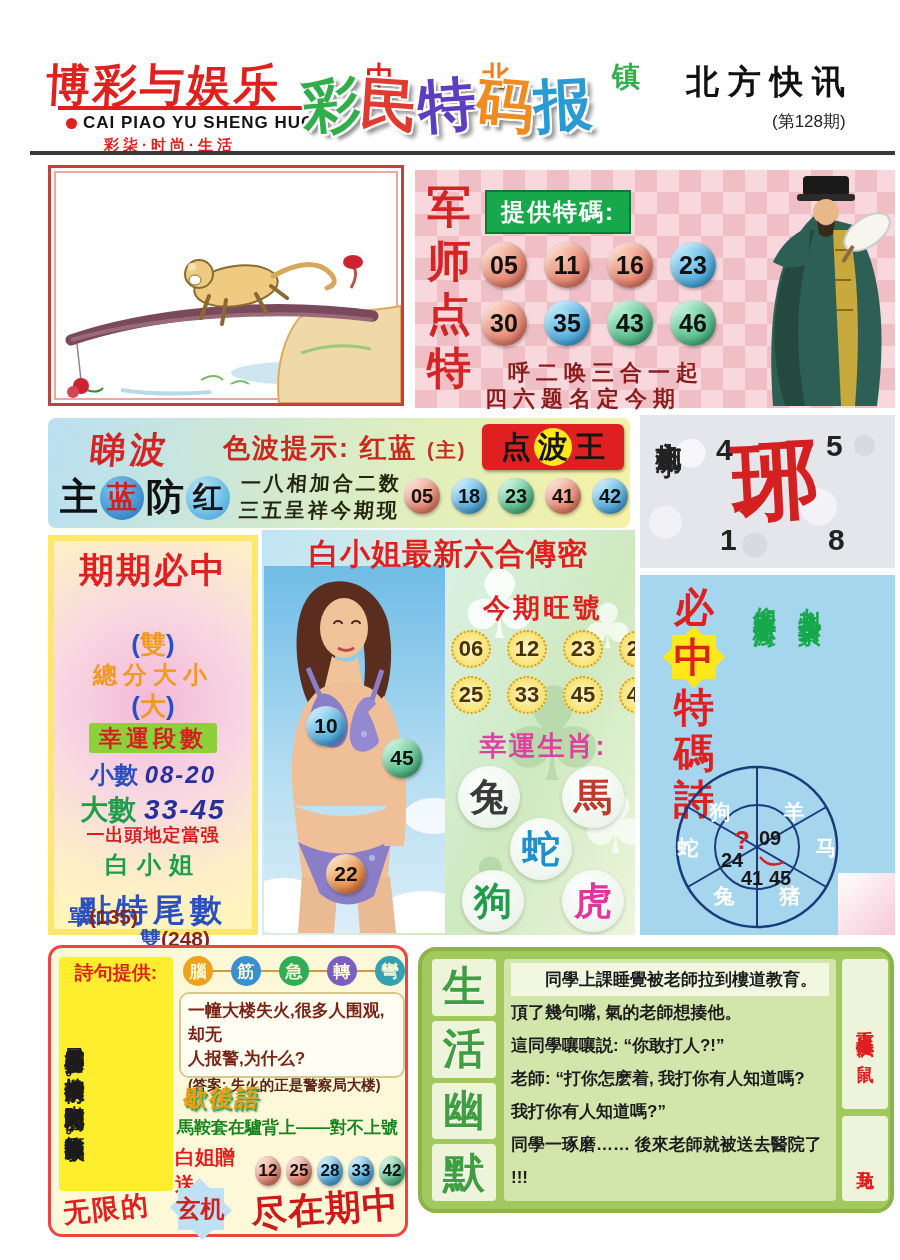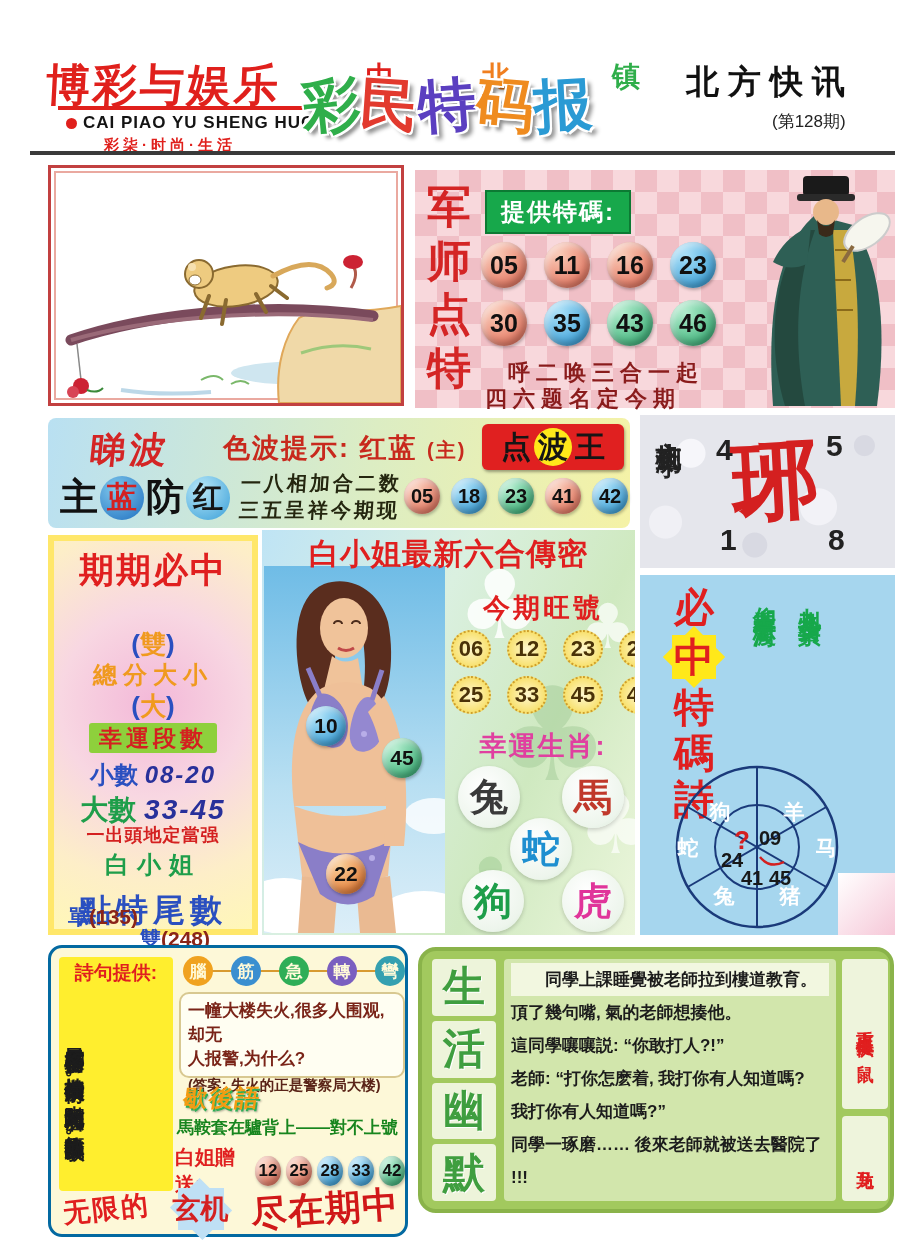--- a/index.html
+++ b/index.html
@@ -127,21 +127,21 @@
   .star::before,.star::after { content:""; position:absolute; inset:4px; background:#ffe81a; }
   .star::after { transform:rotate(45deg); }
   .star .ch { position:relative; z-index:1; }
   .bz-poem { left:96px; top:14px; height:240px; writing-mode:vertical-rl; text-orientation:upright;
     font-size:23px; font-weight:900; color:#17a84b; letter-spacing:3px; z-index:1; }
   .bz-poem div { margin-left:14px; }
   .pink-wedge { left:198px; top:298px; width:57px; height:62px; background:linear-gradient(135deg,#ffffff,#f6c8d8); }
 
   
   .poembox { left:48px; top:945px; width:360px; height:292px; background:#fdf8d8;
-    border:3px solid #0369a1; border-radius:14px; }
+    border:3px solid #ef4444; border-radius:14px; }
   .sj-box { left:8px; top:9px; width:114px; height:234px; background:#ffee2e; border-radius:4px; padding:3px 2px; }
   .sj-title { font-size:19px; font-weight:900; color:#e01f1f; text-align:center; }
   .sj-poem { margin-top:3px; height:202px; writing-mode:vertical-rl; text-orientation:upright;
     font-size:20px; font-weight:900; color:#1c1c1c; line-height:27px; letter-spacing:1px; display:flex; justify-content:center; }
   .badge-row { left:132px; top:8px; width:222px; display:flex; justify-content:space-between; align-items:center; }
   .badge-row::before { content:""; position:absolute; left:10px; right:10px; top:14px; height:2px; background:#d89a30; }
   .nb { position:relative; width:30px; height:30px; border-radius:50%; display:flex; align-items:center; justify-content:center;
     color:#fffad8; font-size:17px; font-weight:900; }
   .riddle { left:128px; top:44px; width:226px; height:86px; background:#fffef2; border:2px solid #d8c890;
     border-radius:10px; padding:5px 7px; font-size:17px; font-weight:900; color:#7a2418; line-height:24px; }
@@ -149,21 +149,21 @@
   .xhy-title { left:132px; top:134px; font-size:24px; font-weight:900; color:#f39c12;
     text-shadow:2px 2px 0 #2fae57, 3px 3px 2px rgba(0,0,0,.3); transform:skew(-8deg); letter-spacing:2px; }
   .xhy-text { left:126px; top:168px; width:234px; font-size:17px; font-weight:900; color:#17851e; white-space:nowrap; }
   .gift { left:124px; top:196px; display:flex; align-items:center; gap:5px; }
   .gift-label { font-size:20px; font-weight:900; color:#e01f1f; }
   .slogan { left:8px; top:234px; width:344px; height:54px; display:flex; align-items:center; justify-content:space-between; padding:0 4px; }
   .sl1 { font-size:27px; font-weight:900; color:#e01f1f; transform:rotate(-6deg); letter-spacing:2px; }
   .burst { position:relative; width:78px; height:54px; display:flex; align-items:center; justify-content:center; }
   .burst::before,.burst::after { content:""; position:absolute; inset:6px 16px; background:#bfe0f5; }
   .burst::after { transform:rotate(45deg); }
-  .burst span { position:relative; z-index:1; font-size:28px; font-weight:900; color:#d42020; }
+  .burst span { position:relative; z-index:1; font-size:24px; font-weight:900; color:#d42020; }
   .sl3 { font-size:36px; font-weight:900; color:#d01818; transform:rotate(-4deg); letter-spacing:1px; }
 
   
   .humor-panel { left:418px; top:947px; width:476px; height:266px; background:#a2c95e; border-radius:18px; border:4px solid #8ab34a; }
   .hm-title { left:10px; top:8px; width:64px; height:242px; display:flex; flex-direction:column; gap:5px; }
   .hm-title div { flex:1; background:#edf4da; border-radius:4px; display:flex; align-items:center; justify-content:center;
     font-size:42px; font-weight:900; color:#3f9e3f; text-shadow:1px 1px 0 #fff; }
   .hm-body { left:82px; top:8px; width:332px; height:242px; background:#d2e6ac; border-radius:4px; padding:4px 7px; }
   .hm-body div { font-size:17px; font-weight:900; color:#1c1c1c; line-height:33px; white-space:nowrap; }
   .hm-body .ind { padding-left:34px; background:#f2f7e0; }

